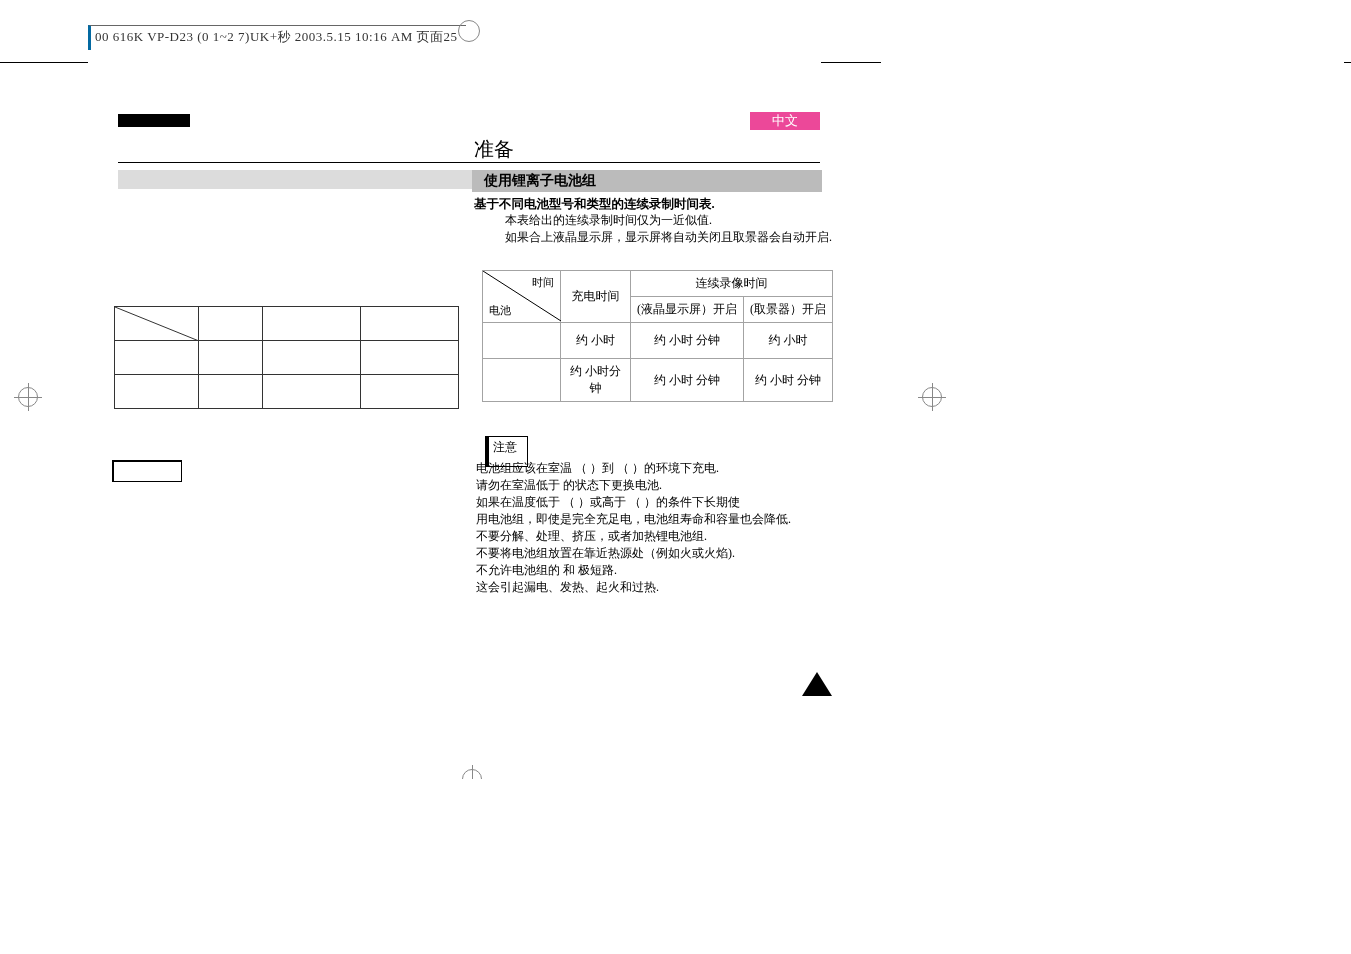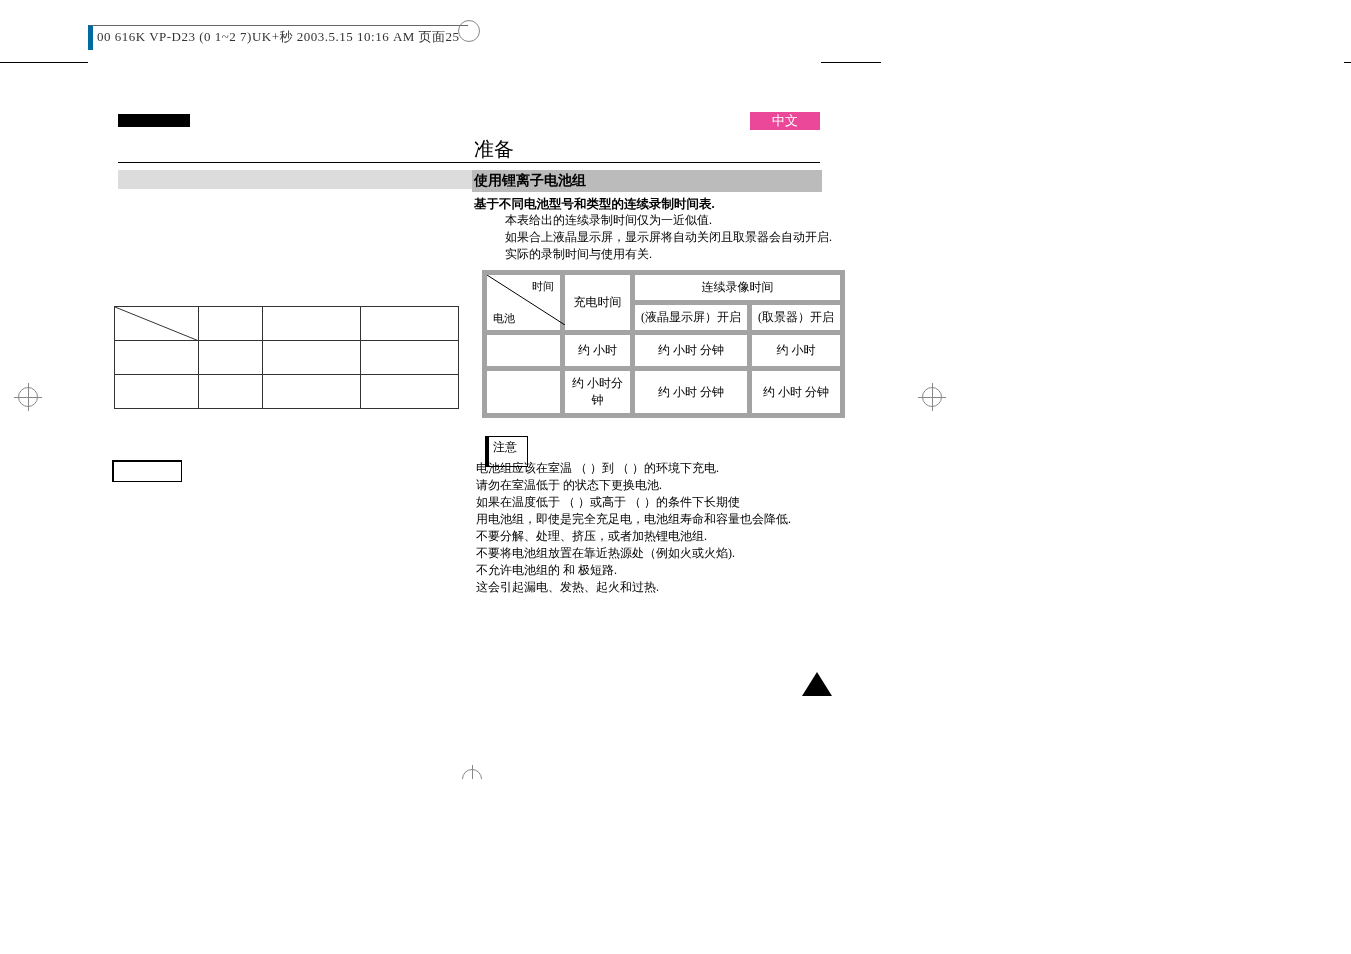--- a/index.html
+++ b/index.html
@@ -13,21 +13,21 @@
     }
     .doc-header {
       position: absolute;
       top: 25px;
       left: 88px;
       font-size: 13px;
       color: #333;
       letter-spacing: 0.5px;
     }
     .doc-header-box {
-      border-left: 5px solid #0369a1;
+      border-left: 3px solid #0369a1;
       border-top: 1px solid #666;
       padding: 2px 8px 4px 4px;
       display: inline-block;
     }
     .page-ellipse {
       position: absolute;
       top: 20px;
       left: 458px;
       width: 22px;
       height: 22px;
@@ -102,21 +102,21 @@
       height: 1px;
       background: #000;
     }
 
     .section-heading {
       position: absolute;
       top: 170px;
       left: 472px;
       width: 350px;
       background: #bbb;
-      padding: 2px 2px;
+      padding: 2px 12px;
       font-size: 14px;
       font-weight: bold;
     }
     .section-heading-outer {
       position: absolute;
       top: 170px;
       left: 118px;
       width: 702px;
       height: 19px;
       background: #dcdcdc;
@@ -166,21 +166,21 @@
 
     
     .data-table {
       position: absolute;
       top: 270px;
       left: 482px;
       border-collapse: collapse;
       font-size: 12px;
     }
     .data-table td, .data-table th {
-      border: 5px solid #a3a3a3;
+      border: 1px solid #a3a3a3;
       text-align: center;
       padding: 4px 6px;
       vertical-align: middle;
     }
     .data-table .diag-cell {
       width: 78px;
       height: 50px;
       position: relative;
       padding: 0;
     }
@@ -270,21 +270,20 @@
 <div class="title">准备</div>
 <div class="title-underline"></div>
 
 <div class="section-heading-outer"></div>
 <div class="section-heading">使用锂离子电池组</div>
 
 <div class="subtitle">基于不同电池型号和类型的连续录制时间表.</div>
 <div class="body-lines">
   <div>本表给出的连续录制时间仅为一近似值.</div>
   <div>如果合上液晶显示屏，显示屏将自动关闭且取景器会自动开启.</div>
-  <div>实际的录制时间与使用有关.</div>
 </div>
 
 <table class="left-table">
   <tbody>
       <tr>
     <td class="col1" rowspan="1" style="position:relative;">
       <svg width="84" height="34" style="position:absolute;top:0;left:0;">
             <line x1="0" y1="0" x2="84" y2="34" stroke="#333" stroke-width="1"></line>
           </svg>
     </td>

